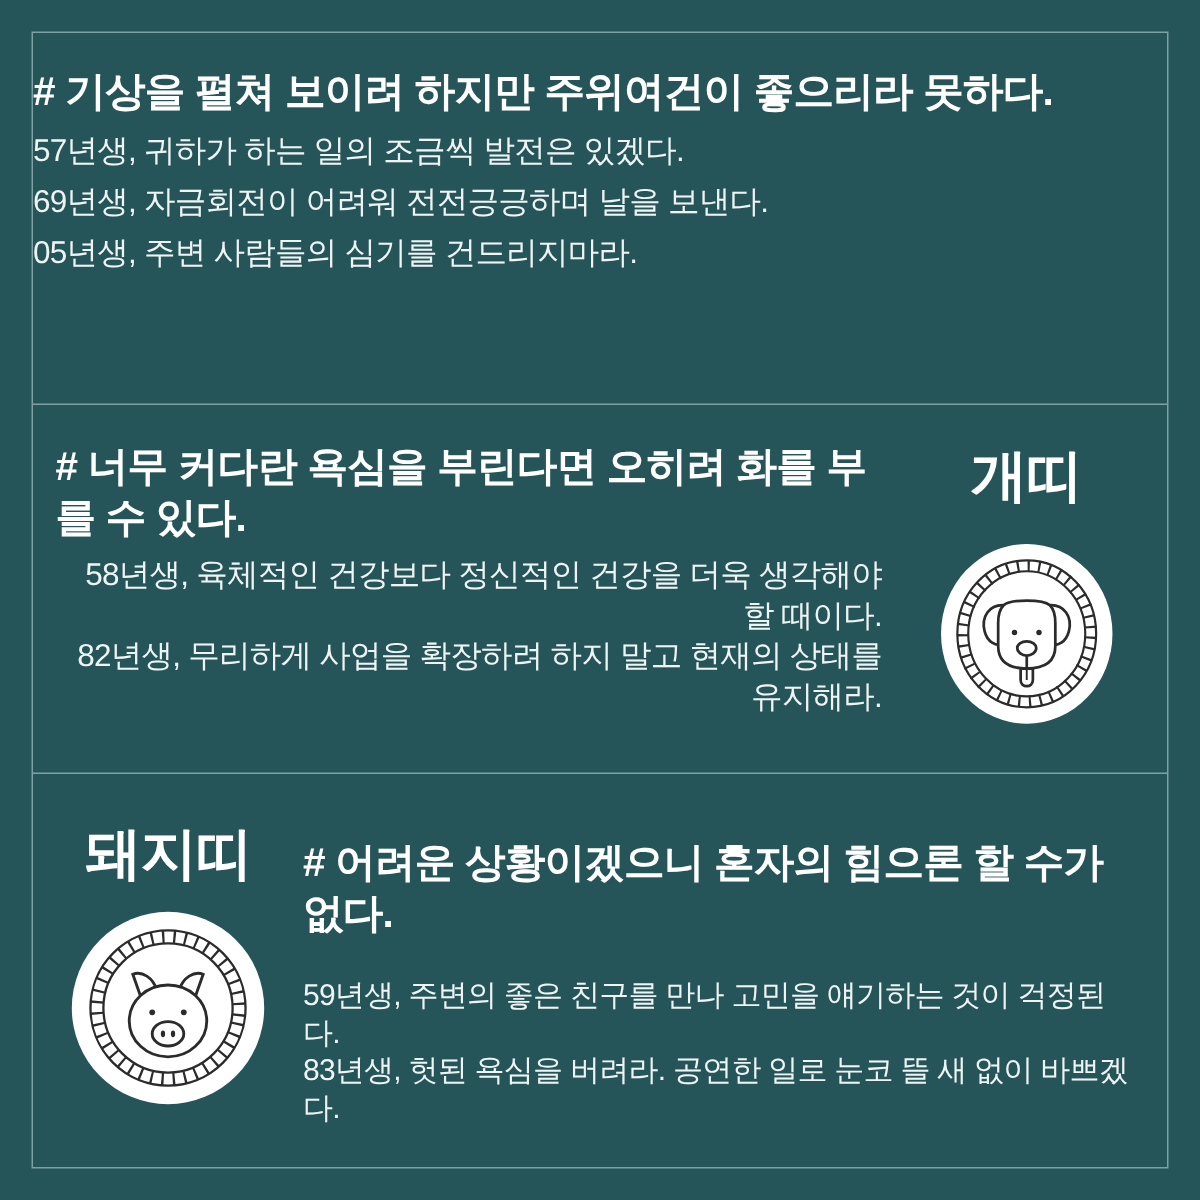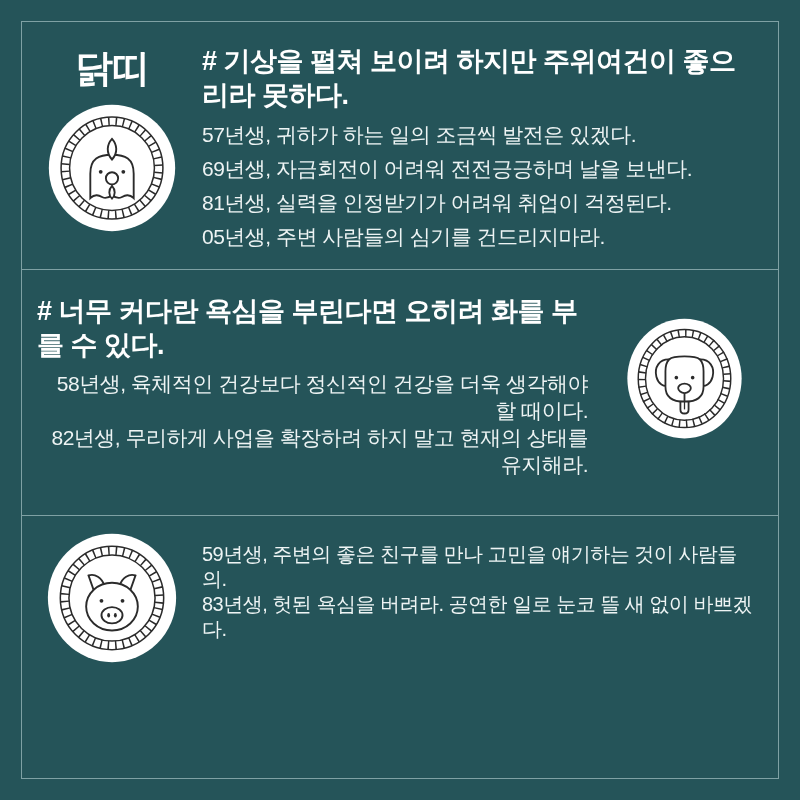--- a/index.html
+++ b/index.html
@@ -67,58 +67,41 @@
 
   .zodiac-badge svg{display:block;}
 </style>
 </head>
 <body>
 
 <div class="canvas">
   <div class="frame">
 
     <section class="sec sec-rooster">
-      <div class="side-col">
-        <h2 class="sec-title">닭띠</h2>
-        <div class="zodiac-badge">
-          <svg width="132" height="132" viewBox="0 0 140 140">
-            <circle cx="70" cy="70" r="67" fill="#ffffff"></circle>
-            <circle cx="70" cy="70" r="54" fill="none" stroke="#2b2b2b" stroke-width="1.6"></circle>
-            <circle cx="70" cy="70" r="45" fill="none" stroke="#2b2b2b" stroke-width="1.6"></circle>
-            <circle cx="70" cy="70" r="49.5" fill="none" stroke="#2b2b2b" stroke-width="9" stroke-dasharray="1.6 6.2" transform="rotate(12 70 70)"></circle>
-            <path d="M47 102 L47 76 C47 60 56 56 70 56 C84 56 93 60 93 76 L93 102 C88 97 84 99 80 101 C76 103 73 101 70 99 C67 101 64 103 60 101 C56 99 52 97 47 102 Z" fill="#ffffff" stroke="#2b2b2b" stroke-width="2"></path>
-            <path d="M70 39 C75.5 45 76.5 54 70 61 C63.5 54 64.5 45 70 39 Z" fill="#ffffff" stroke="#2b2b2b" stroke-width="2"></path>
-            <circle cx="58" cy="74" r="2" fill="#2b2b2b"></circle>
-            <circle cx="82" cy="74" r="2" fill="#2b2b2b"></circle>
-            <circle cx="70" cy="81" r="6.5" fill="#ffffff" stroke="#2b2b2b" stroke-width="2"></circle>
-            <path d="M70 89 C73.8 93 73.8 99 70 102.5 C66.2 99 66.2 93 70 89 Z" fill="#ffffff" stroke="#2b2b2b" stroke-width="2"></path>
-          </svg>
-        </div>
-      </div>
       <div class="content-col">
         <h3 class="sec-heading"># 기상을 펼쳐 보이려 하지만 주위여건이 좋으리라 못하다.</h3>
         <ul class="fortune-list">
           <li>57년생, 귀하가 하는 일의 조금씩 발전은 있겠다.</li>
           <li>69년생, 자금회전이 어려워 전전긍긍하며 날을 보낸다.</li>
-          <li>81년생, 실력을 인정받기가 어려워 취업이 걱정된다.</li>
           <li>05년생, 주변 사람들의 심기를 건드리지마라.</li>
         </ul>
       </div>
     </section>
 
     <section class="sec sec-dog">
       <div class="content-col">
         <h3 class="sec-heading"># 너무 커다란 욕심을 부린다면 오히려 화를 부를 수 있다.</h3>
         <ul class="fortune-list">
           <li>58년생, 육체적인 건강보다 정신적인 건강을 더욱 생각해야 할 때이다.</li>
           <li>82년생, 무리하게 사업을 확장하려 하지 말고 현재의 상태를 유지해라.</li>
 
         </ul>
       </div>
       <div class="side-col">
+        <h2 class="sec-title">개띠</h2>
         <div class="zodiac-badge">
           <svg width="127" height="130" viewBox="0 0 140 143">
             <ellipse cx="70" cy="71" rx="63" ry="66" fill="#ffffff"></ellipse>
             <ellipse cx="70" cy="71" rx="51" ry="54" fill="none" stroke="#2b2b2b" stroke-width="1.6"></ellipse>
             <ellipse cx="70" cy="71" rx="43" ry="46" fill="none" stroke="#2b2b2b" stroke-width="1.6"></ellipse>
             <ellipse cx="70" cy="71" rx="47" ry="50" fill="none" stroke="#2b2b2b" stroke-width="8.5" stroke-dasharray="1.6 6.2" transform="rotate(12 70 71)"></ellipse>
             <path d="M54 50 C42 49 36.5 59 39 69 C41 77 47.5 80.5 52 78.5 L54 60 Z" fill="#ffffff" stroke="#2b2b2b" stroke-width="2"></path>
             <path d="M86 50 C98 49 103.5 59 101 69 C99 77 92.5 80.5 88 78.5 L86 60 Z" fill="#ffffff" stroke="#2b2b2b" stroke-width="2"></path>
             <path d="M53 50 C58 45.5 82 45.5 87 50 C90 53 91 57 91 63 L91 80 C91 92 83 96.5 70 96.5 C57 96.5 49 92 49 80 L49 63 C49 57 50 53 53 50 Z" fill="#ffffff" stroke="#2b2b2b" stroke-width="2"></path>
             <circle cx="61" cy="70" r="2" fill="#2b2b2b"></circle>
@@ -127,40 +110,42 @@
             <line x1="70" y1="87" x2="70" y2="96.5" stroke="#2b2b2b" stroke-width="2"></line>
             <path d="M65.5 96.5 L74.5 96.5 L74.5 105 C74.5 111 65.5 111 65.5 105 Z" fill="#ffffff" stroke="#2b2b2b" stroke-width="2"></path>
             <line x1="70" y1="96.5" x2="70" y2="105" stroke="#2b2b2b" stroke-width="1.4"></line>
           </svg>
         </div>
       </div>
     </section>
 
     <section class="sec sec-pig">
       <div class="side-col">
+        <h2 class="sec-title">돼지띠</h2>
         <div class="zodiac-badge">
           <svg width="134" height="134" viewBox="0 0 140 140">
             <circle cx="70" cy="70" r="67" fill="#ffffff"></circle>
             <circle cx="70" cy="70" r="54" fill="none" stroke="#2b2b2b" stroke-width="1.6"></circle>
             <circle cx="70" cy="70" r="45" fill="none" stroke="#2b2b2b" stroke-width="1.6"></circle>
             <circle cx="70" cy="70" r="49.5" fill="none" stroke="#2b2b2b" stroke-width="9" stroke-dasharray="1.6 6.2" transform="rotate(12 70 70)"></circle>
             <path d="M52 65 L45.5 46.5 C52 44 59.5 49 62 57 Z" fill="#ffffff" stroke="#2b2b2b" stroke-width="2"></path>
             <path d="M88 65 L94.5 46.5 C88 44 80.5 49 78 57 Z" fill="#ffffff" stroke="#2b2b2b" stroke-width="2"></path>
             <ellipse cx="70" cy="79" rx="27" ry="25" fill="#ffffff" stroke="#2b2b2b" stroke-width="2"></ellipse>
             <circle cx="59" cy="73" r="2" fill="#2b2b2b"></circle>
             <circle cx="81" cy="73" r="2" fill="#2b2b2b"></circle>
             <ellipse cx="70" cy="88" rx="11" ry="8.5" fill="#ffffff" stroke="#2b2b2b" stroke-width="2"></ellipse>
             <ellipse cx="66.5" cy="88" rx="1.5" ry="2.4" fill="#2b2b2b"></ellipse>
             <ellipse cx="73.5" cy="88" rx="1.5" ry="2.4" fill="#2b2b2b"></ellipse>
           </svg>
         </div>
       </div>
       <div class="content-col">
+        <h3 class="sec-heading"># 어려운 상황이겠으니 혼자의 힘으론 할 수가 없다.</h3>
         <ul class="fortune-list">
-          <li>59년생, 주변의 좋은 친구를 만나 고민을 얘기하는 것이 사람들의.</li>
+          <li>59년생, 주변의 좋은 친구를 만나 고민을 얘기하는 것이 걱정된다.</li>
           <li>83년생, 헛된 욕심을 버려라. 공연한 일로 눈코 뜰 새 없이 바쁘겠다.</li>
 
         </ul>
       </div>
     </section>
 
   </div>
 </div>
 
 </body></html>

